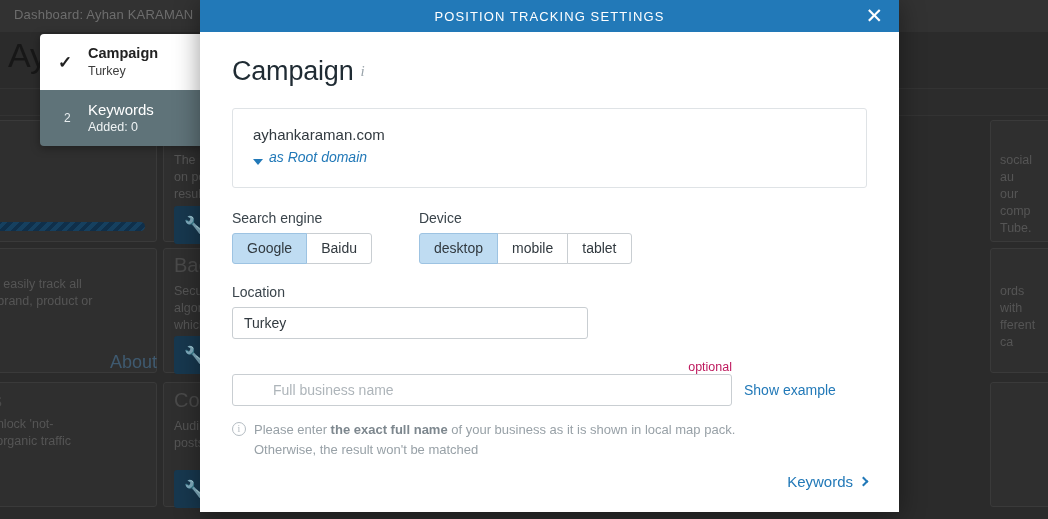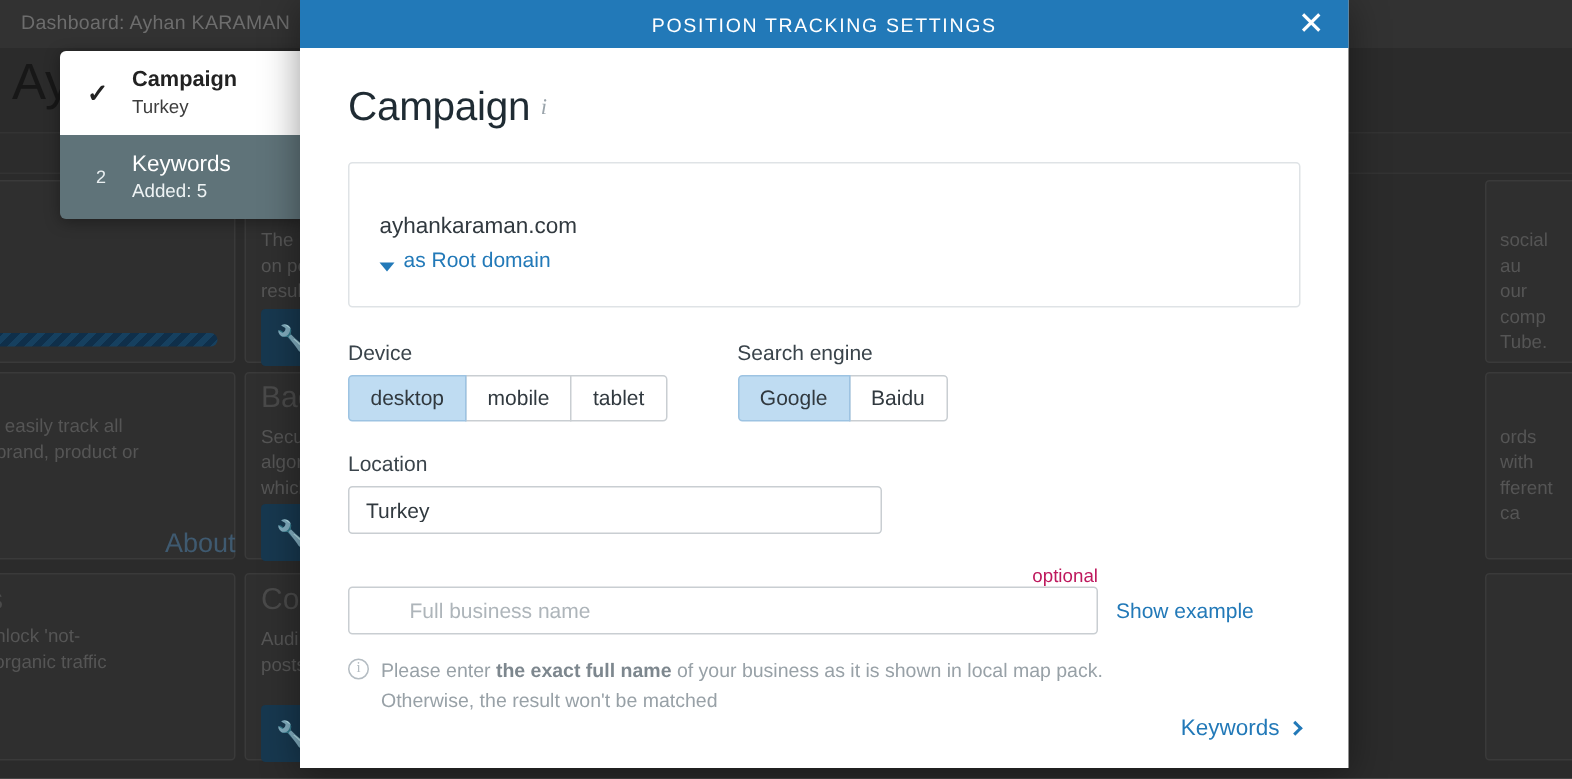--- a/index.html
+++ b/index.html
@@ -128,24 +128,25 @@
     font-size: 15px; color: #9aa4ab; font-style: italic; margin-left: 7px;
     font-family: "Liberation Serif", serif; vertical-align: 4px;
   }
 
   #domain-card {
     margin-top: 21px;
     border: 1px solid #dfe3e6;
     border-radius: 3px;
     padding: 17px 20px 18px 20px;
   }
-  #domain-name { font-size: 15px; color: #31393f; margin-top: 16px; }
+  #domain-name { font-size: 15px; color: #31393f; }
   #domain-type-row {
     margin-top: 6px; display: inline-flex; align-items: flex-end; gap: 6px;
     cursor: pointer;
+    font-style: italic;
   }
   .caret-down {
     width: 0; height: 0;
     border-left: 5px solid transparent;
     border-right: 5px solid transparent;
     border-top: 6px solid #2279b8;
     margin-top: 3px;
   }
   #domain-type-label { font-size: 14px; color: #2279b8; }
 
@@ -291,21 +292,21 @@
     <div class="step-marker">✓</div>
     <div class="step-body">
       <div class="step-title">Campaign</div>
       <div class="step-sub">Turkey</div>
     </div>
   </div>
   <div class="step next">
     <div class="step-marker">2</div>
     <div class="step-body">
       <div class="step-title">Keywords</div>
-      <div class="step-sub">Added: 5</div>
+      <div class="step-sub">Added: 0</div>
     </div>
   </div>
 </div>
 
 <div id="modal">
 
   <div id="modal-header">
     <div id="modal-title">POSITION TRACKING SETTINGS</div>
     <div id="modal-close">✕</div>
   </div>
@@ -318,38 +319,38 @@
 
     <div id="domain-card">
       <div id="domain-name">ayhankaraman.com</div>
       <div id="domain-type-row">
         <span class="caret-down"></span>
         <span id="domain-type-label">as Root domain</span>
       </div>
     </div>
 
     <div id="engine-device-row">
+
+      <div>
+        <span class="field-label">Search engine</span>
+        <div class="seg">
+          <button class="seg-btn selected">Google</button>
+          <button class="seg-btn">Baidu</button>
+        </div>
+      </div>
 
       <div>
         <span class="field-label">Device</span>
         <div class="seg">
           <button class="seg-btn selected">desktop</button>
           <button class="seg-btn">mobile</button>
           <button class="seg-btn">tablet</button>
         </div>
       </div>
 
-      <div>
-        <span class="field-label">Search engine</span>
-        <div class="seg">
-          <button class="seg-btn selected">Google</button>
-          <button class="seg-btn">Baidu</button>
-        </div>
-      </div>
-
     </div>
 
     <div id="location-block">
       <span class="field-label">Location</span>
       <input class="text-input" id="location-input" type="text" value="Turkey" style="">
     </div>
 
     <div id="business-block">
       <div id="business-label-row">
         <span id="business-optional">optional</span>

